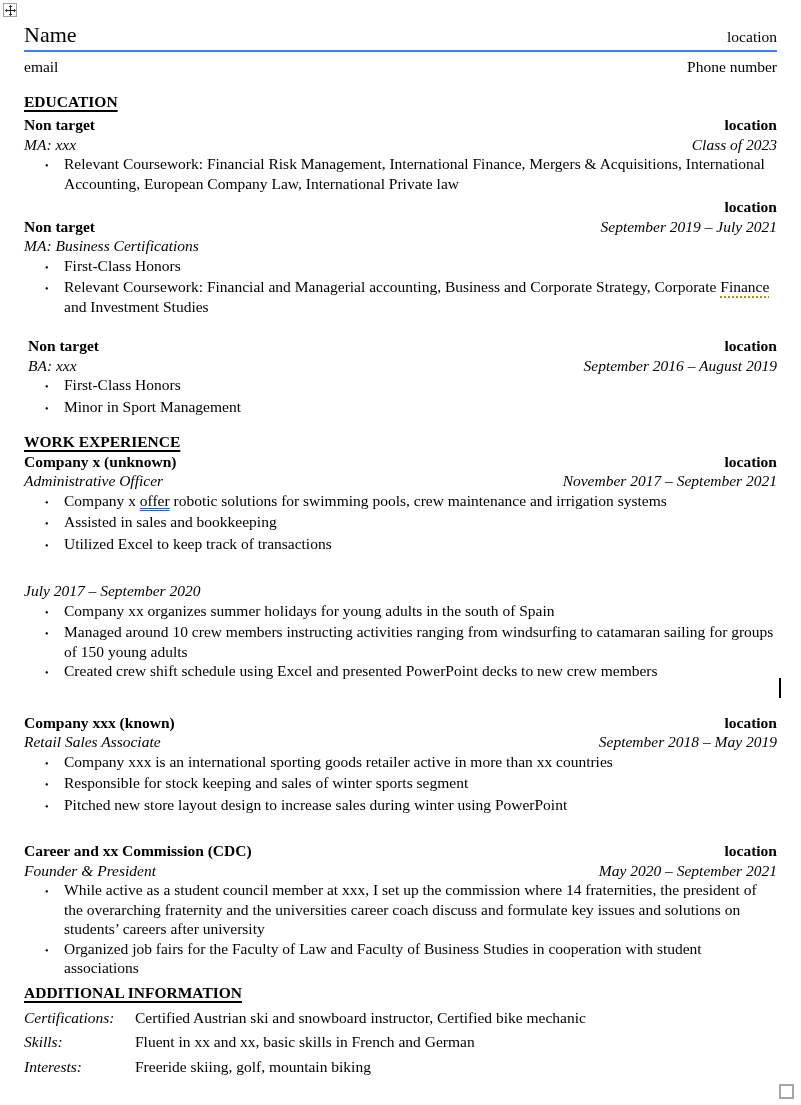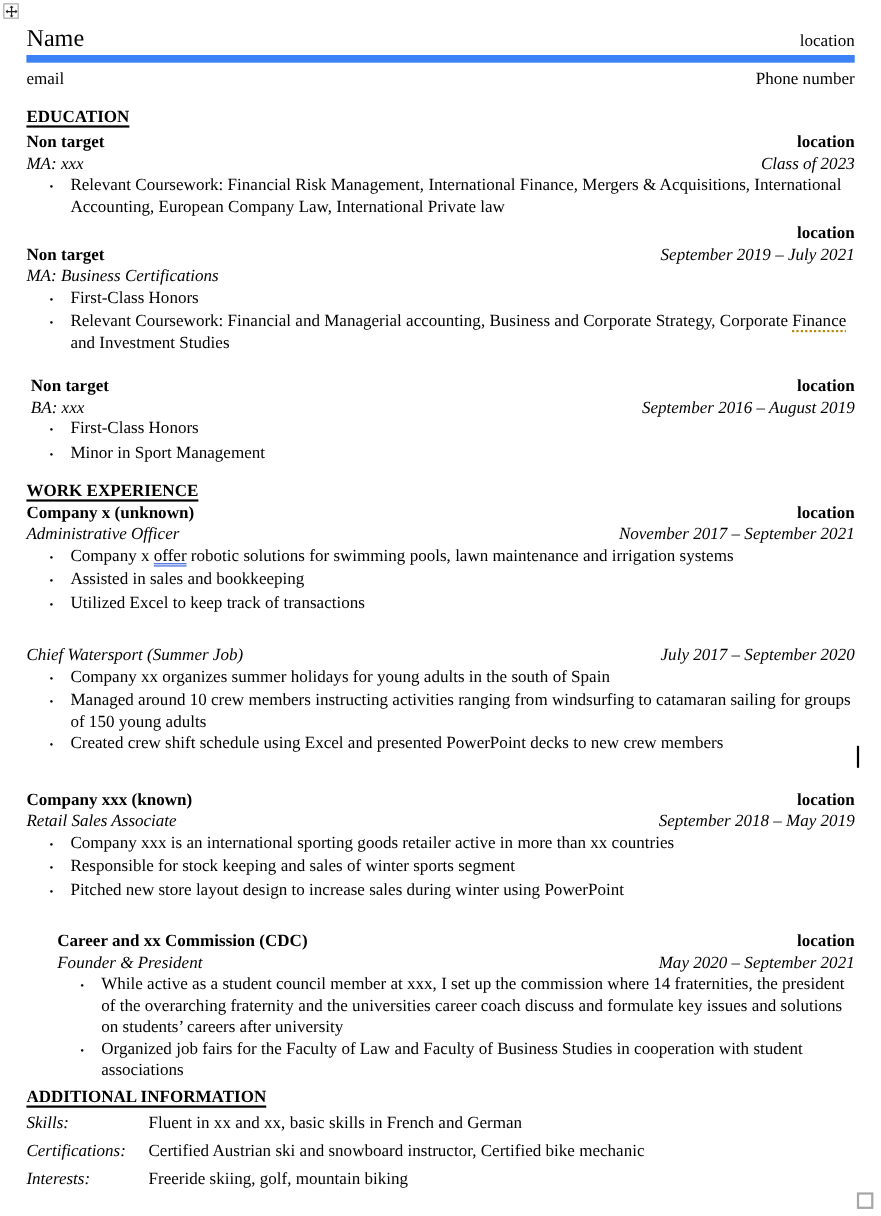--- a/index.html
+++ b/index.html
@@ -7,21 +7,21 @@
   .page {
     position:relative; width:801px; height:1105px; background:#ffffff; color:#000;
     font-family:"Liberation Serif","DejaVu Serif",serif;
     font-size:15.5px; line-height:19.5px; overflow:hidden;
   }
   .content { padding:22px 24px 0 24px; }
   .row { display:flex; justify-content:space-between; align-items:baseline; }
   .right { text-align:right; white-space:nowrap; }
   .b { font-weight:bold; }
   .i { font-style:italic; }
-  .name-row { border-bottom:7px solid #3b82f6; padding-bottom:2px;gap:31px; }
+  .name-row { border-bottom:2px solid #3b82f6; padding-bottom:2px;gap:31px; }
   .name { font-size:22px; line-height:26px; }
   .contact-row { margin-top:5px; }
   .sec-h {
     font-weight:bold; display:inline-block;
     text-decoration-line:underline; text-decoration-thickness:1.5px; text-underline-offset:3px;
   }
   .sec { margin:0; }
   .bullet { display:flex; align-items:baseline; }
   .dot { flex:none; width:9px; margin-left:21px; font-size:10px; line-height:19.5px; }
   .btxt { margin-left:10px; flex:1; }
@@ -136,35 +136,34 @@
         <div class="row">
           <span class="b">Company x (unknown)</span>
           <span class="b right">location</span>
         </div>
         <div class="row">
           <span class="i">Administrative Officer</span>
           <span class="i right">November 2017 – September 2021</span>
         </div>
         <div class="bullet">
           <span class="dot">•</span>
-          <span class="btxt"><span>Company x </span><span class="gram">offer</span><span> robotic solutions for swimming pools, lawn maintenance and irrigation systems</span></span>
+          <span class="btxt"><span>Company x </span><span class="gram">offer</span><span> robotic solutions for swimming pools, crew maintenance and irrigation systems</span></span>
         </div>
         <div class="bullet">
           <span class="dot">•</span>
           <span class="btxt">Assisted in sales and bookkeeping</span>
         </div>
         <div class="bullet">
           <span class="dot">•</span>
           <span class="btxt">Utilized Excel to keep track of transactions</span>
         </div>
       </div>
 
       <div style="margin-top:26px;">
         <div class="row">
-          <span class="i">Chief Watersport (Summer Job)</span>
           <span class="i right">July 2017 – September 2020</span>
         </div>
         <div class="bullet">
           <span class="dot">•</span>
           <span class="btxt">Company xx organizes summer holidays for young adults in the south of Spain</span>
         </div>
         <div class="bullet">
           <span class="dot">•</span>
           <span class="btxt">Managed around 10 crew members instructing activities ranging from windsurfing to catamaran sailing for groups of 150 young adults</span>
         </div>
@@ -192,21 +191,21 @@
           <span class="btxt">Responsible for stock keeping and sales of winter sports segment</span>
         </div>
         <div class="bullet">
           <span class="dot">•</span>
           <span class="btxt">Pitched new store layout design to increase sales during winter using PowerPoint</span>
         </div>
       </div>
     </div>
 
     <div class="sec" style="margin-top:25px;">
-      <div style="margin-top:2px;margin-left:28px;">
+      <div style="margin-top:2px;">
         <div class="row">
           <span class="b">Career and xx Commission (CDC)</span>
           <span class="b right">location</span>
         </div>
         <div class="row">
           <span class="i">Founder &amp; President</span>
           <span class="i right">May 2020 – September 2021</span>
         </div>
         <div class="bullet">
           <span class="dot">•</span>
@@ -214,29 +213,29 @@
         </div>
         <div class="bullet">
           <span class="dot">•</span>
           <span class="btxt">Organized job fairs for the Faculty of Law and Faculty of Business Studies in cooperation with student associations</span>
         </div>
       </div>
     </div>
 
     <div class="sec" style="margin-top:5px;">
       <div><span class="sec-h">ADDITIONAL INFORMATION</span></div>
+      <div class="info-row" style="margin-top:6px;">
+        <span class="info-label">Certifications:</span>
+        <span>Certified Austrian ski and snowboard instructor, Certified bike mechanic</span>
+      </div>
       <div class="info-row" style="margin-top:4px;">
         <span class="info-label">Skills:</span>
         <span>Fluent in xx and xx, basic skills in French and German</span>
       </div>
       <div class="info-row" style="margin-top:6px;">
-        <span class="info-label">Certifications:</span>
-        <span>Certified Austrian ski and snowboard instructor, Certified bike mechanic</span>
-      </div>
-      <div class="info-row" style="margin-top:6px;">
         <span class="info-label">Interests:</span>
         <span>Freeride skiing, golf, mountain biking</span>
       </div>
     </div>
 
   </div>
 
   <div class="caret"></div>
 
   <div class="resize-handle"></div>

